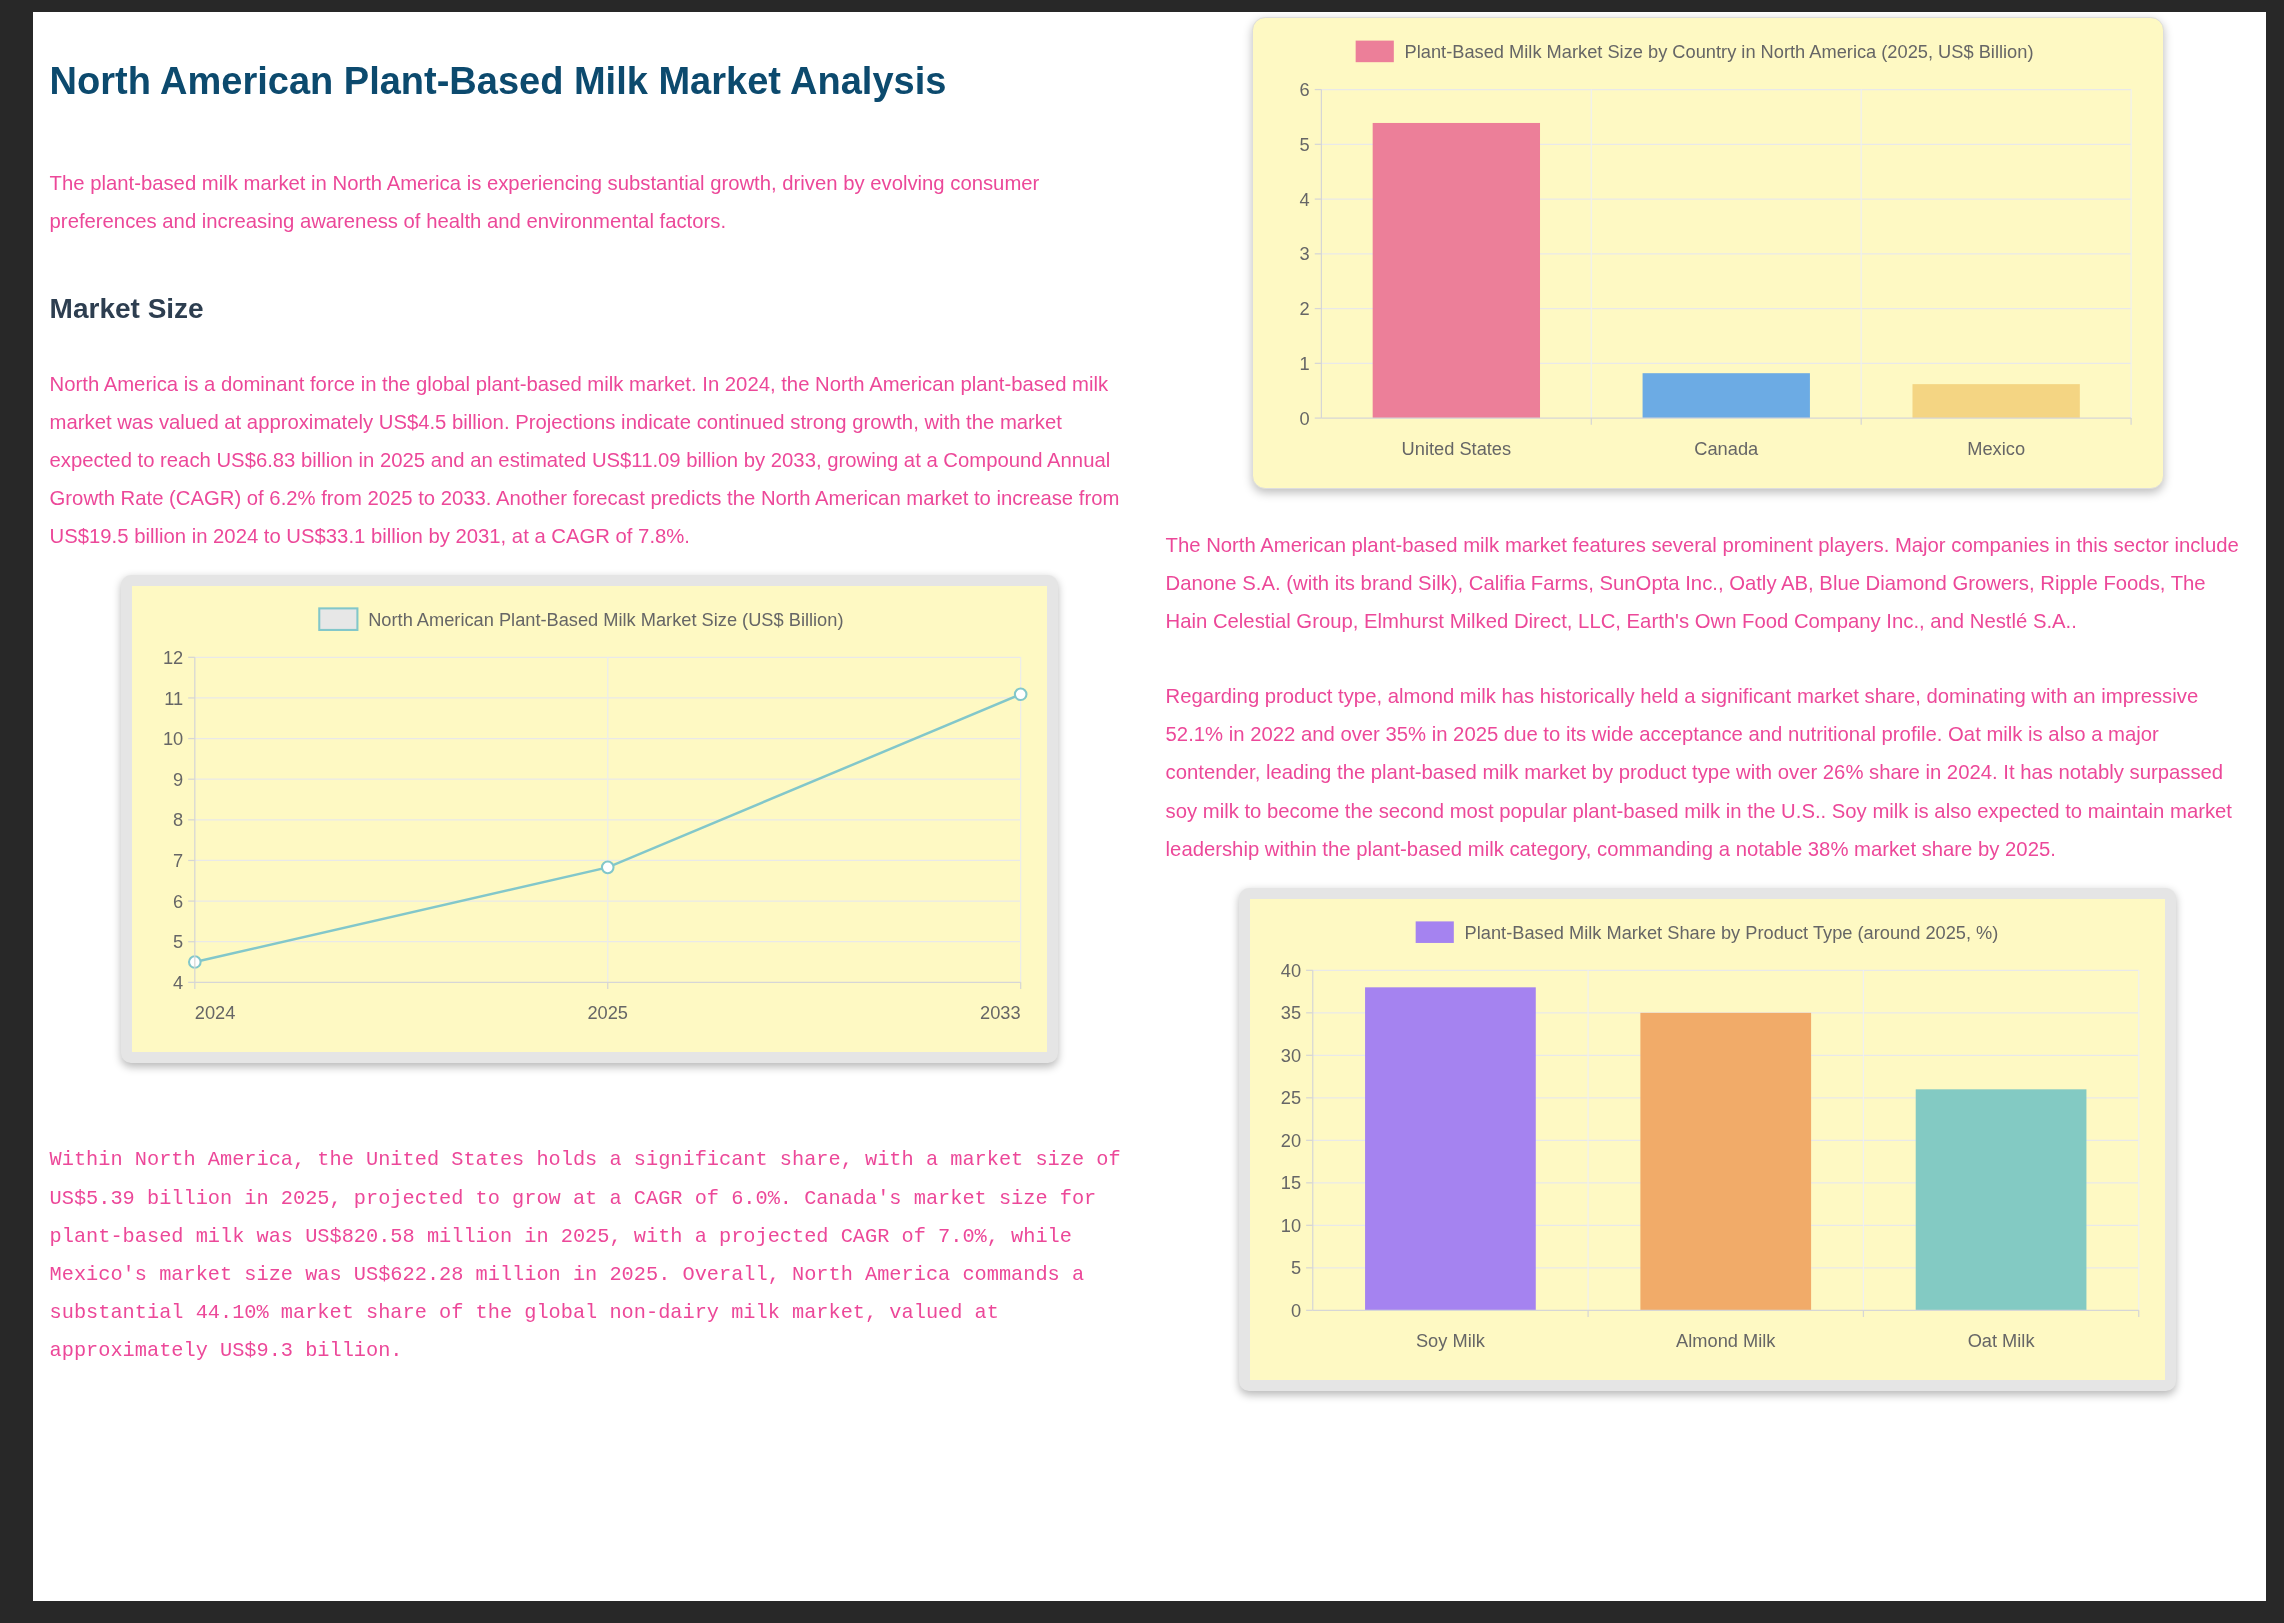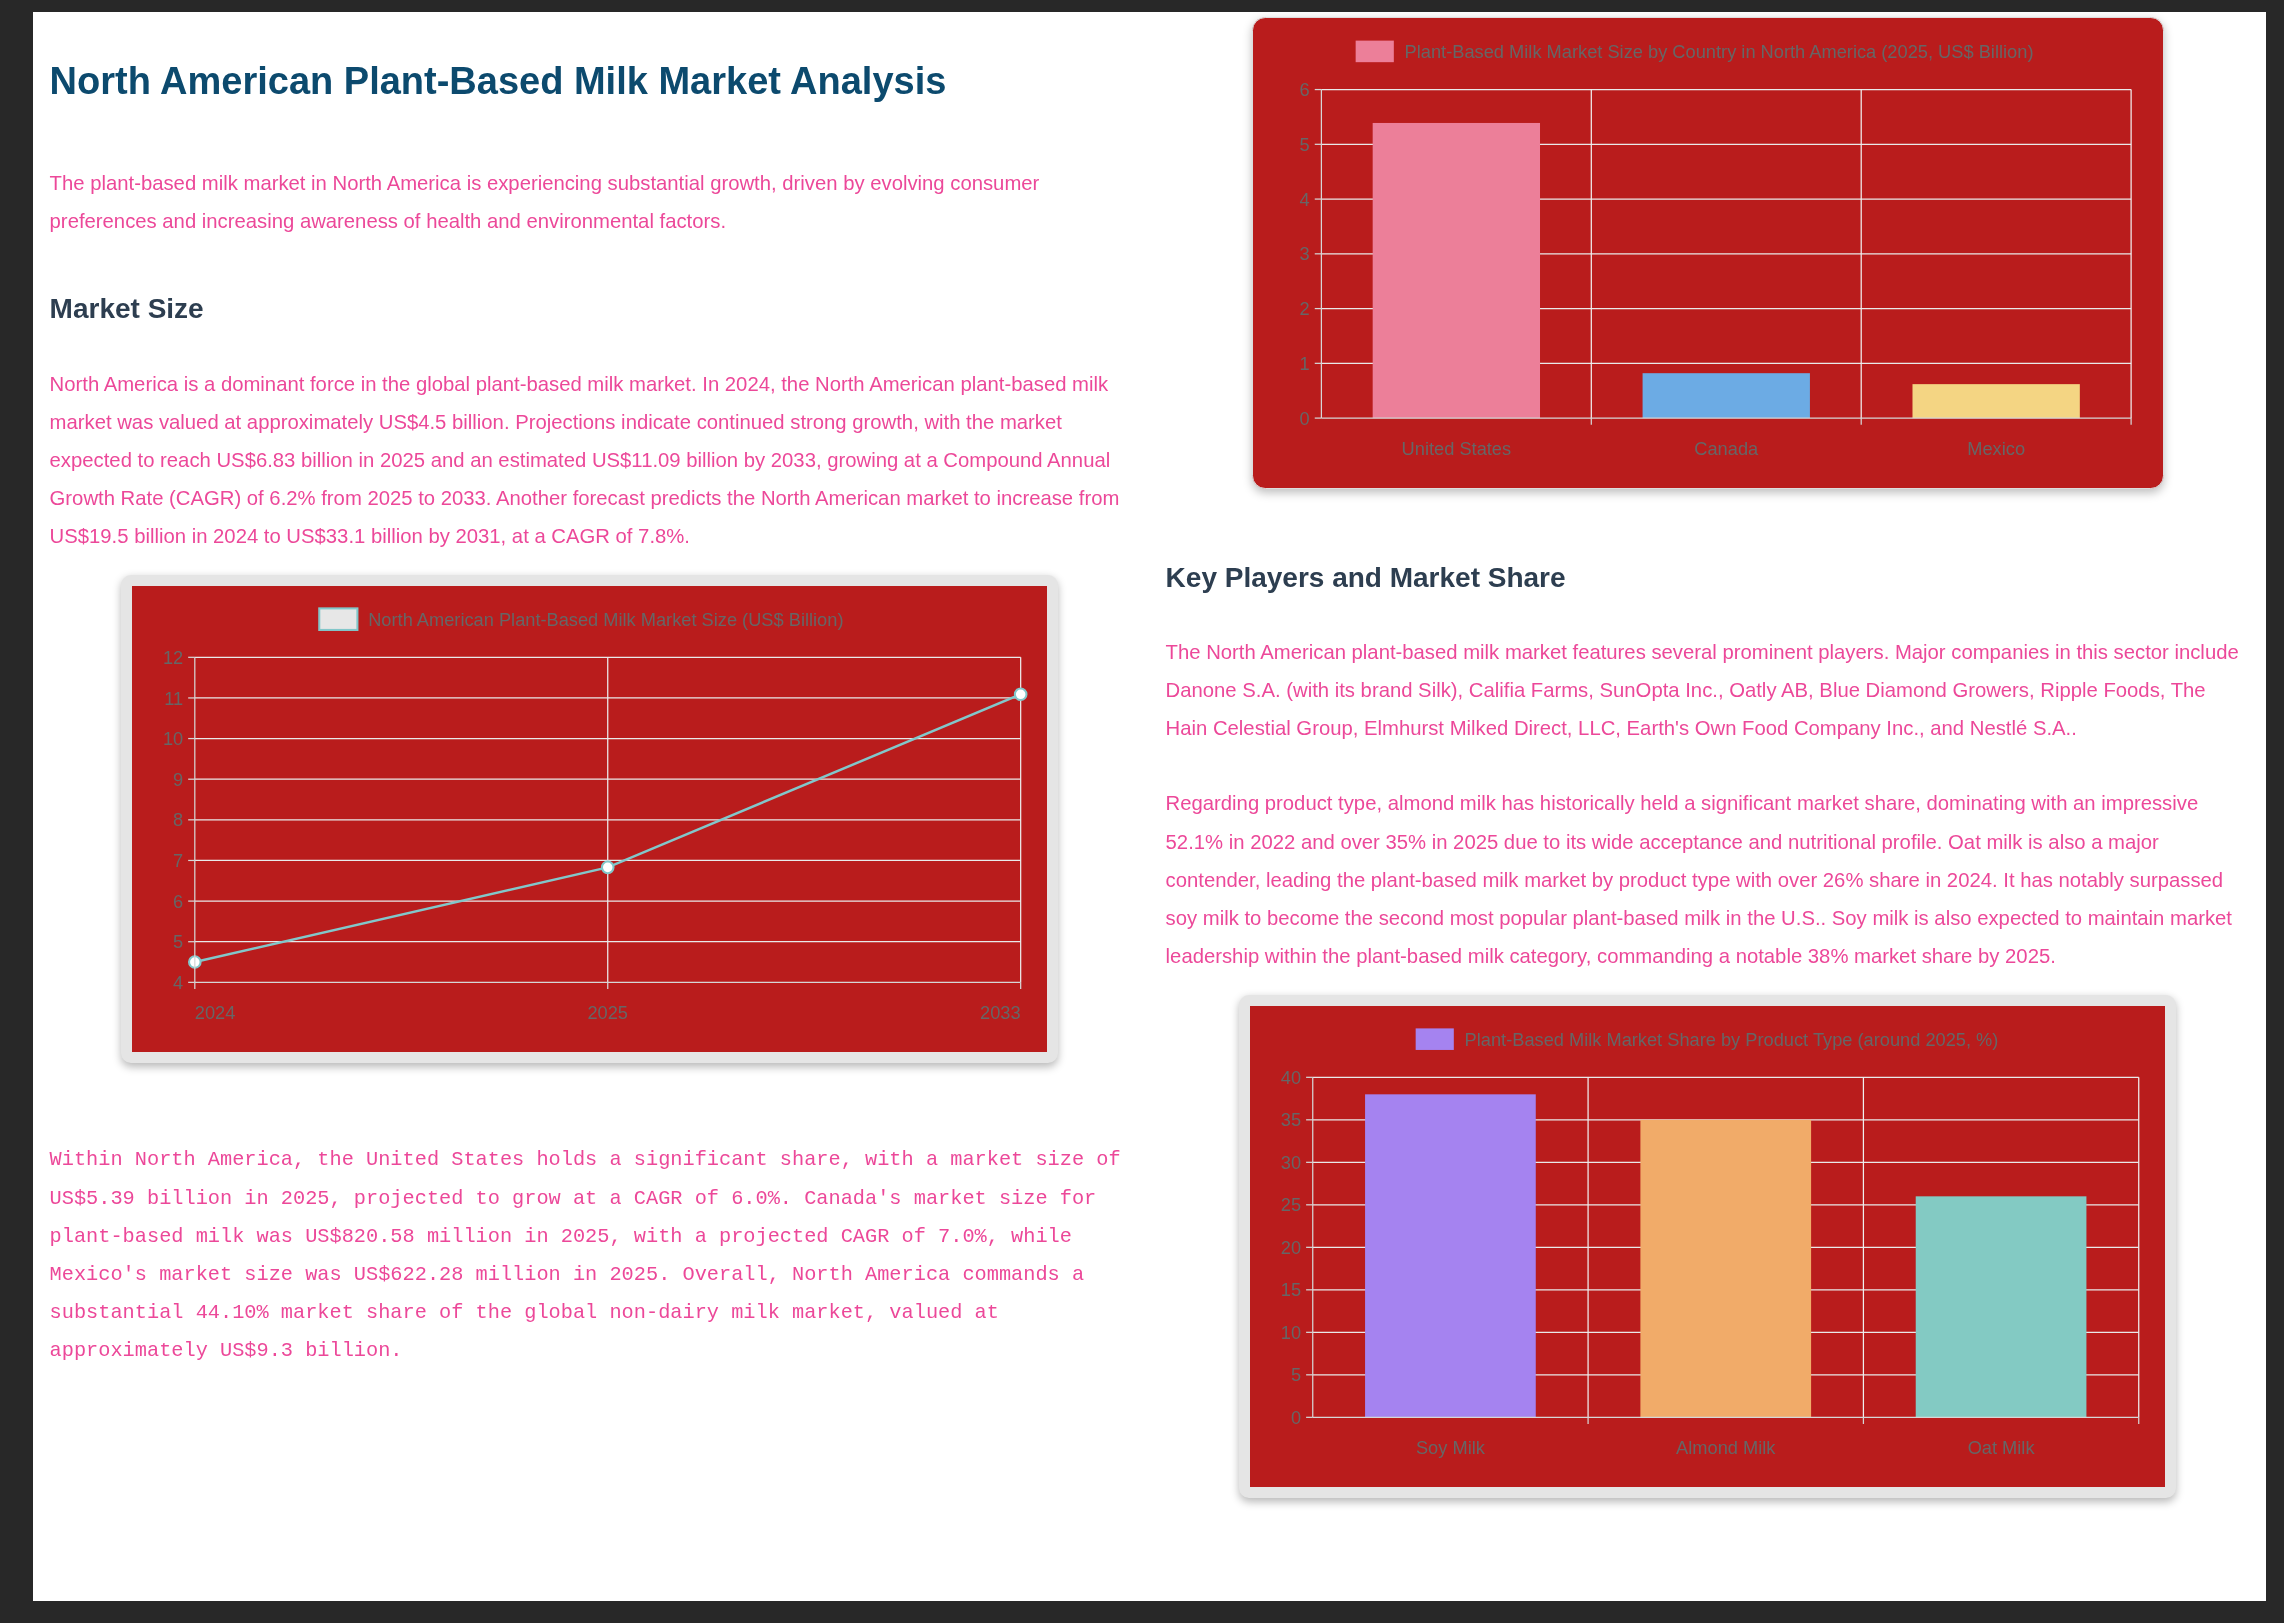--- a/index.html
+++ b/index.html
@@ -27,21 +27,21 @@
     font-size:28px;line-height:1.3;font-weight:bold;
     color:#2d3e50;margin:0;
   }
   p{
     font-size:20.3px;line-height:1.88;color:#ec4899;margin:0;
   }
   .mt-intro{margin-top:50px;}
   .mt-h2-left{margin-top:51px;}
   .mt-para{margin-top:37px;}
   .mt-h2-right{margin-top:71px;}
-  .chart-card{background:#b91c1c;}
+  .chart-card{background:#fef9c3;}
   .chart-card.framed{
     width:915px;
     border:11.6px solid #e5e5e5;
     border-radius:10px;
     box-shadow:0 3.3px 8.3px rgba(0,0,0,0.28);
   }
   .chart-card.outlined{
     width:910px;
     border:1.7px solid #dddddd;
     border-radius:13.3px;
@@ -146,21 +146,20 @@
           <rect x="135.81333333333333" y="126.26" width="201.70666666666665" height="355.74" fill="#ec7f99"></rect>
           <text x="236.66666666666666" y="526" font-size="22" fill="#666666" text-anchor="middle">United States</text>
           <rect x="461.14666666666665" y="427.88" width="201.70666666666665" height="54.120000000000005" fill="#6cabe4"></rect>
           <text x="562" y="526" font-size="22" fill="#666666" text-anchor="middle">Canada</text>
           <rect x="786.4799999999999" y="441.08000000000004" width="201.70666666666665" height="40.91999999999996" fill="#f4d583"></rect>
           <text x="887.3333333333333" y="526" font-size="22" fill="#666666" text-anchor="middle">Mexico</text>
           <line x1="74" y1="86" x2="74" y2="482" stroke="#d6d6d6" stroke-width="1.5"></line>
           <line x1="74" y1="482" x2="1050" y2="482" stroke="#d6d6d6" stroke-width="1.5"></line>
         </svg>
     </div>
-    <h2 class="mt-h2-right">Key Players and Market Share</h2>
     <p class="mt-para">The North American plant-based milk market features several prominent players. Major companies in this sector include Danone S.A. (with its brand Silk), Califia Farms, SunOpta Inc., Oatly AB, Blue Diamond Growers, Ripple Foods, The Hain Celestial Group, Elmhurst Milked Direct, LLC, Earth's Own Food Company Inc., and Nestlé S.A..</p>
     <p class="mt-para">Regarding product type, almond milk has historically held a significant market share, dominating with an impressive 52.1% in 2022 and over 35% in 2025 due to its wide acceptance and nutritional profile. Oat milk is also a major contender, leading the plant-based milk market by product type with over 26% share in 2024. It has notably surpassed soy milk to become the second most popular plant-based milk in the U.S.. Soy milk is also expected to maintain market leadership within the plant-based milk category, commanding a notable 38% market share by 2025.</p>
     <div class="chart-card framed card-product">
       <svg width="913" height="481" viewBox="0 0 1100 580">
           <rect x="198.09999999999997" y="27" width="46" height="26" fill="#a583f0" stroke="none" stroke-width="2.5"></rect>
           <text x="257.09999999999997" y="48" font-size="22" fill="#666666">Plant-Based Milk Market Share by Product Type (around 2025, %)</text>
           <line x1="66" y1="496" x2="74" y2="496" stroke="#d6d6d6" stroke-width="1.5"></line>
           <text x="60" y="504" font-size="22" fill="#666666" text-anchor="end">0</text>
           <line x1="74" y1="444.75" x2="1070" y2="444.75" stroke="#e9e9e9" stroke-width="1.5"></line>
           <line x1="66" y1="444.75" x2="74" y2="444.75" stroke="#d6d6d6" stroke-width="1.5"></line>

